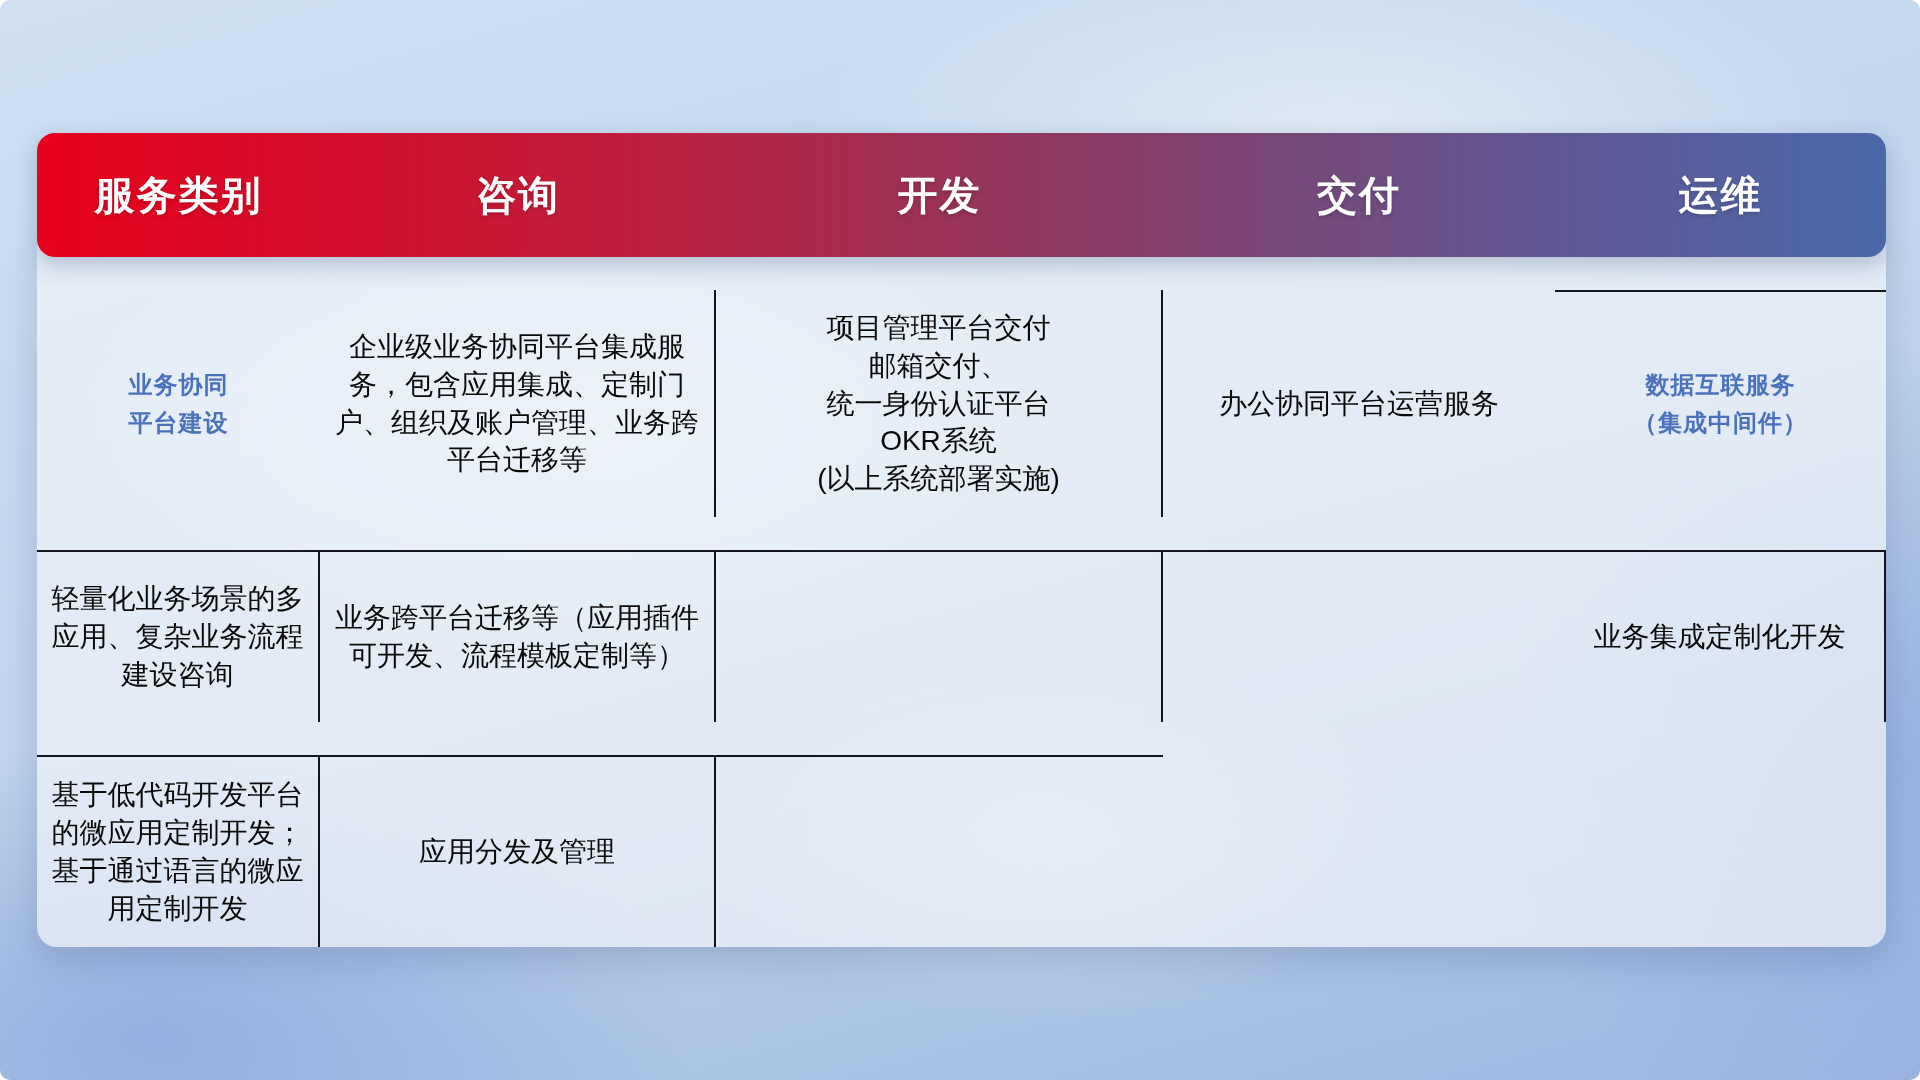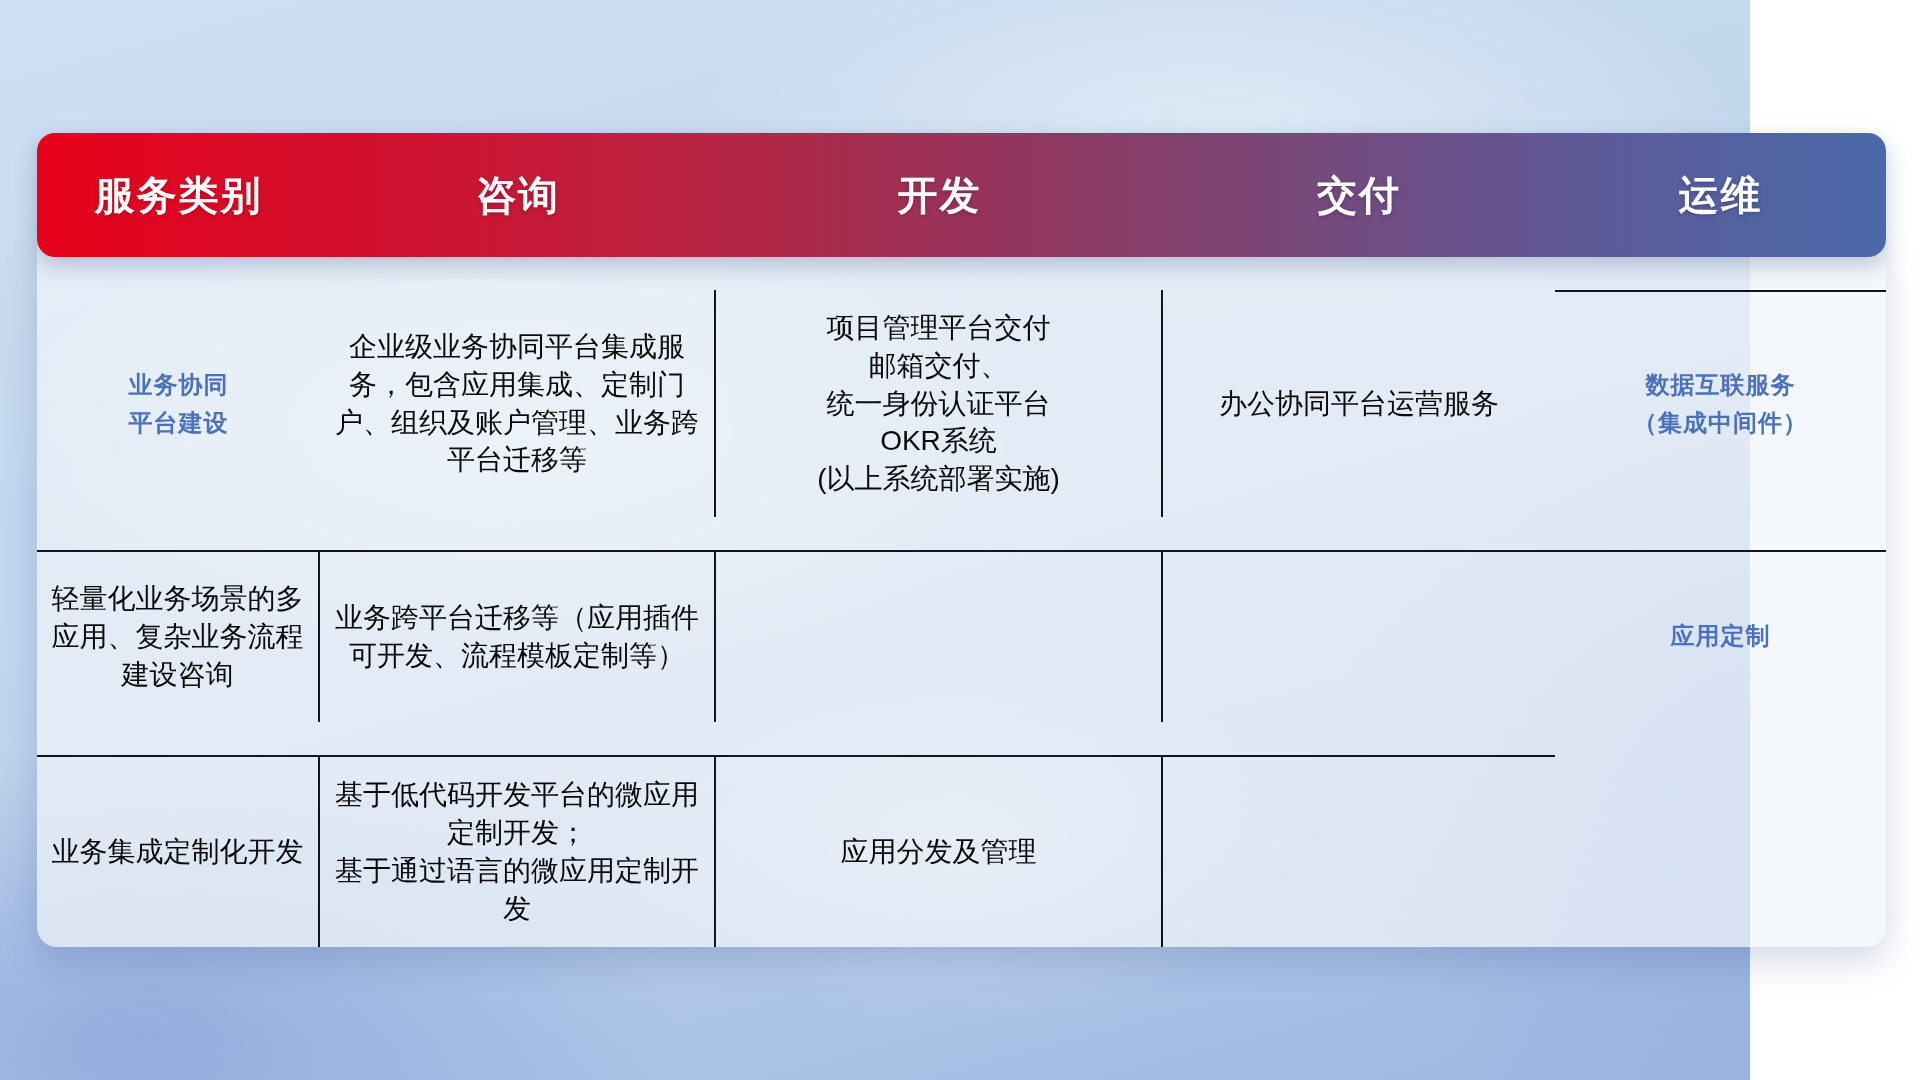--- a/index.html
+++ b/index.html
@@ -7,29 +7,30 @@
     padding: 0;
     width: 1920px;
     height: 1080px;
     overflow: hidden;
     font-family: "Liberation Sans", sans-serif;
   }
 
   
   .page {
     position: relative;
-    width: 1750px;
+    width: 1920px;
     height: 1080px;
     background:
       radial-gradient(900px 500px at 8% 96%, rgba(120,150,215,0.55), rgba(120,150,215,0) 60%),
       radial-gradient(700px 700px at 100% 70%, rgba(130,158,218,0.45), rgba(130,158,218,0) 60%),
       radial-gradient(800px 360px at 30% 40%, rgba(255,255,255,0.55), rgba(255,255,255,0) 65%),
       radial-gradient(900px 320px at 70% 12%, rgba(255,255,255,0.45), rgba(255,255,255,0) 60%),
       radial-gradient(600px 300px at 55% 78%, rgba(255,255,255,0.35), rgba(255,255,255,0) 60%),
       linear-gradient(165deg, #cfe0f2 0%, #c4d8ee 30%, #bfd3ea 55%, #abc3e5 80%, #9cb6e0 100%);
+    border-radius: 10px;
   }
 
   .table-wrap {
     position: absolute;
     left: 37px;
     top: 133px;
     width: 1849px;
   }
 
   
@@ -122,21 +123,20 @@
 (以上系统部署实施)</div>
       <div class="cell">办公协同平台运营服务</div>
 
       <div class="cell cat hline">数据互联服务
 （集成中间件）</div>
       <div class="cell vline hline">轻量化业务场景的多应用、复杂业务流程建设咨询</div>
       <div class="cell vline hline">业务跨平台迁移等（应用插件可开发、流程模板定制等）</div>
       <div class="cell vline hline"></div>
       <div class="cell hline"></div>
 
-      <div class="cell cat hline">应用定制</div>
       <div class="cell vline hline">业务集成定制化开发</div>
       <div class="cell vline hline">基于低代码开发平台的微应用定制开发；
 基于通过语言的微应用定制开发</div>
       <div class="cell vline hline">应用分发及管理</div>
       <div class="cell hline"></div>
 
     </div>
   </div>
 </div>
 

